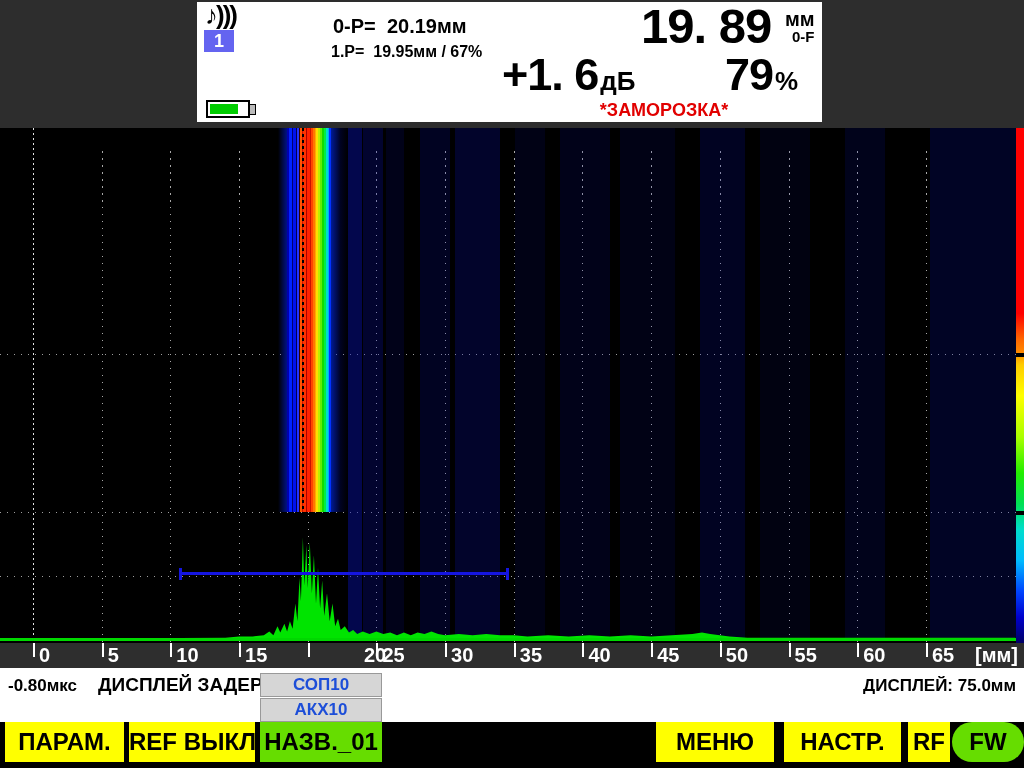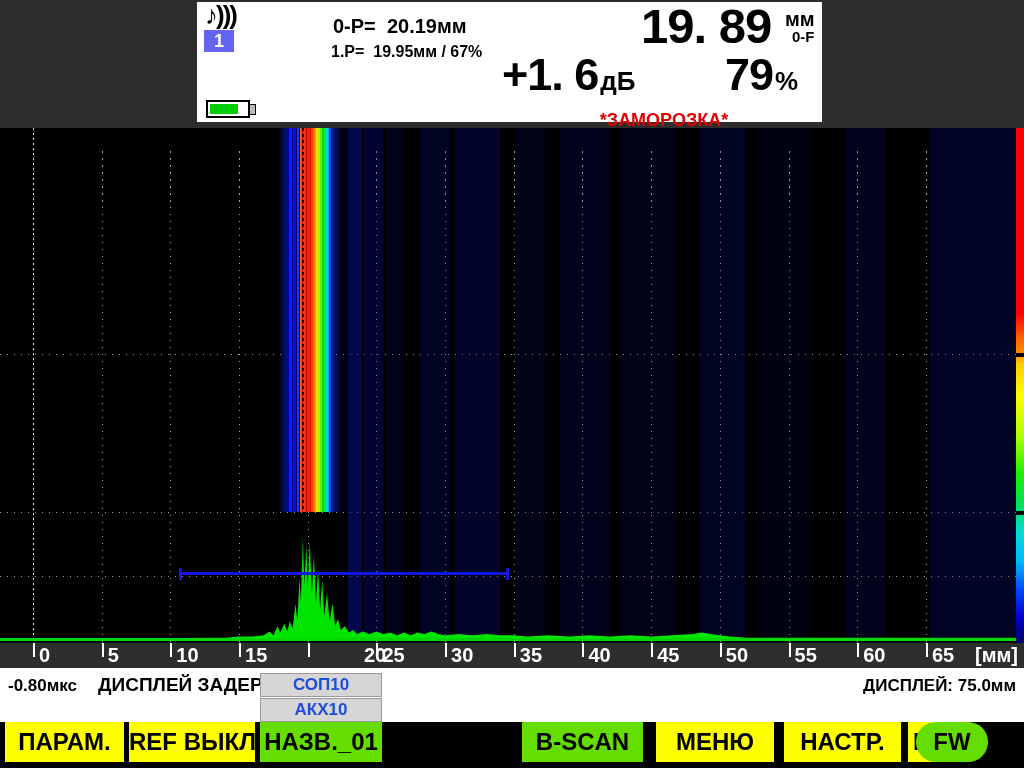--- a/index.html
+++ b/index.html
@@ -20,21 +20,21 @@
   .bigval{position:absolute;left:444px;top:0px;font-size:49px;line-height:1;white-space:pre;letter-spacing:-1px;}
   .unitcol{position:absolute;left:588px;top:7px;line-height:1;}
   .unitcol .u1{font-size:20px;}
   .unitcol .u2{font-size:15px;margin-left:7px;}
   .gainrow{position:absolute;left:305px;top:50px;display:flex;align-items:baseline;line-height:1;}
   .gainrow .gv{font-size:45px;white-space:pre;letter-spacing:-1px;}
   .gainrow .gu{font-size:26px;margin-left:2px;}
   .pctrow{position:absolute;left:528px;top:50px;display:flex;align-items:baseline;line-height:1;}
   .pctrow .pv{font-size:45px;letter-spacing:-1px;}
   .pctrow .pu{font-size:26px;margin-left:2px;}
-  .freeze{position:absolute;left:380px;top:108px;width:174px;text-align:center;
+  .freeze{position:absolute;left:380px;top:98px;width:174px;text-align:center;
           font-size:18px;color:#e10000;}
 
   
   .plot{position:absolute;left:0;top:128px;width:1024px;height:515px;background:#000;overflow:hidden;}
   .vgrid{position:absolute;width:1px;top:23px;bottom:0;
          background:repeating-linear-gradient(to bottom,rgba(225,225,225,.75) 0 1.5px,transparent 1.5px 7px);}
   .vgrid.dense{top:0;background:repeating-linear-gradient(to bottom,rgba(255,255,255,.9) 0 2px,transparent 2px 5px);}
   .hgrid{position:absolute;left:0;width:1016px;height:1px;
          background:repeating-linear-gradient(to right,rgba(225,225,225,.7) 0 1.5px,transparent 1.5px 7px);}
   .stripe{position:absolute;top:0;height:384px;
@@ -206,20 +206,19 @@
     <div class="dropdown">
       <div class="ddcell">СОП10</div>
       <div class="ddcell">АКХ10</div>
     </div>
   </div>
 
   <div class="btnrow">
     <button class="skbtn yellow" style="left:5px;width:119px;">ПАРАМ.</button>
     <button class="skbtn yellow" style="left:129px;width:126px;">REF ВЫКЛ</button>
     <button class="skbtn green" style="left:260px;width:122px;">НАЗВ._01</button>
-    <button class="skbtn green" style="left:522px;width:121px;">B-SCAN</button>
     <button class="skbtn yellow" style="left:656px;width:118px;">МЕНЮ</button>
     <button class="skbtn yellow" style="left:784px;width:117px;">НАСТР.</button>
     <button class="skbtn yellow" style="left:908px;width:42px;">RF</button>
-    <button class="skbtn green" style="left:916px;width:72px;border-radius:20px;">FW</button>
+    <button class="skbtn green" style="left:952px;width:72px;border-radius:20px;">FW</button>
   </div>
 
 </div>
 
 </body></html>

